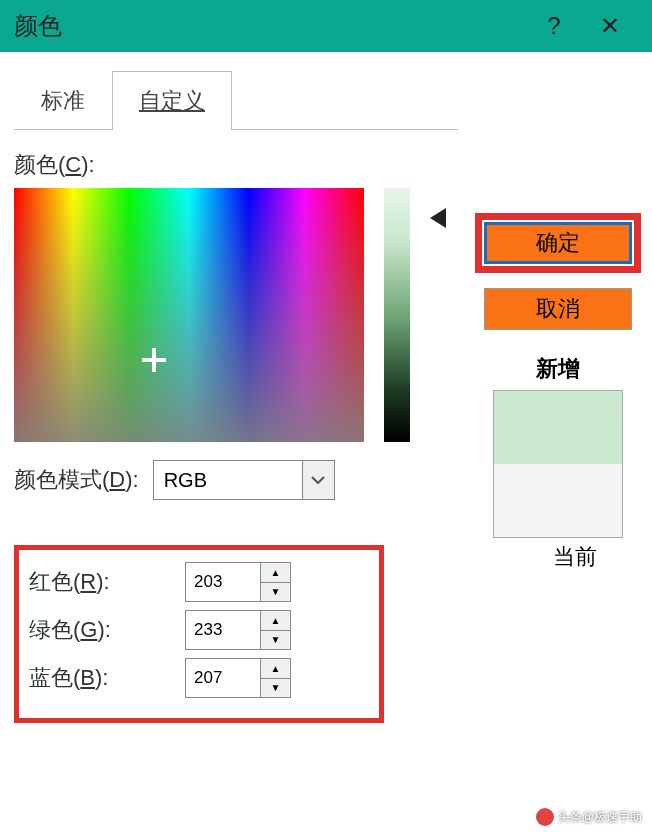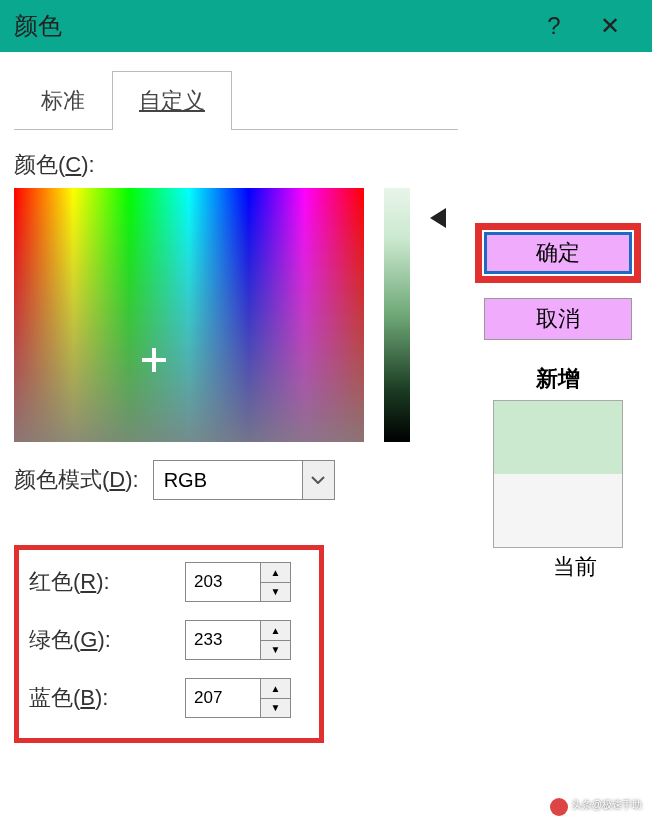--- a/index.html
+++ b/index.html
@@ -3,54 +3,54 @@
   <meta charset="utf-8">
   <style>
     * { box-sizing: border-box; margin: 0; padding: 0; font-family: "Microsoft YaHei", sans-serif; }
     body { width: 652px; height: 832px; background: #fff; position: relative; }
     .titlebar { height: 52px; background: #0aa88f; display: flex; align-items: center; padding: 0 14px; }
     .titlebar-title { font-size: 24px; color: #222; flex: 1; }
     .titlebar-btn { width: 56px; height: 52px; display: flex; align-items: center; justify-content: center; font-size: 24px; color: #222; cursor: pointer; }
     .content { padding: 18px 14px 0 14px; display: flex; gap: 20px; align-items: center; }
     .left { flex: 1; }
     .right { width: 160px; display: flex; flex-direction: column; align-items: center; }
-    .btn { width: 148px; height: 42px; border: 1px solid #999; background: #f0abfc; font-size: 22px; display: flex; align-items: center; justify-content: center; cursor: pointer; margin-bottom: 24px; }
+    .btn { width: 148px; height: 42px; border: 1px solid #999; background: #f97316; font-size: 22px; display: flex; align-items: center; justify-content: center; cursor: pointer; margin-bottom: 24px; }
     .btn-highlight-red { outline: 7px solid #e03030; outline-offset: 2px; }
     .btn-highlight-blue { border: 3px solid #1e69c2; }
     .tabs { display: flex; border-bottom: 1px solid #bbb; margin-bottom: 20px; }
     .tab { padding: 14px 26px; font-size: 22px; color: #444; cursor: pointer; border: 1px solid transparent; border-bottom: none; position: relative; top: 1px; }
     .tab.active { border-color: #bbb; background: #fff; text-decoration: underline; }
     .field-label { font-size: 22px; color: #333; margin-bottom: 8px; }
     .underline { text-decoration: underline; }
     .picker-row { display: flex; align-items: flex-start; gap: 20px; margin-bottom: 18px; }
     .gradient-box { width: 350px; height: 254px; position: relative; background: linear-gradient(to top, rgba(128,128,128,0.9), rgba(128,128,128,0)), linear-gradient(to right, #f00, #ff0 17%, #0f0 33%, #0ff 50%, #00f 67%, #f0f 83%, #f00); cursor: crosshair; }
     .crosshair { position: absolute; width: 24px; height: 24px; left: 128px; top: 160px; pointer-events: none; }
     .crosshair::before, .crosshair::after { content: ""; position: absolute; background: #fff; }
     .crosshair::before { left: 10px; top: 0; width: 4px; height: 24px; box-shadow: 0 0 0 0; }
     .crosshair::after { top: 10px; left: 0; width: 24px; height: 4px; }
     .lum-strip { width: 26px; height: 254px; background: linear-gradient(to bottom, #e8f5e9, #cbe9cf 20%, #6fa877 50%, #1a3a22 80%, #000); cursor: pointer; }
     .lum-arrow { width: 0; height: 0; border-top: 10px solid transparent; border-bottom: 10px solid transparent; border-right: 16px solid #222; margin-top: 20px; }
     .mode-row { display: flex; align-items: center; gap: 14px; margin-bottom: 16px; }
     .mode-select { width: 182px; height: 40px; border: 1px solid #888; display: flex; align-items: center; padding: 16px 10px; font-size: 20px; position: relative; }
     .mode-caret { position: absolute; right: 0; top: 0; width: 32px; height: 38px; border-left: 1px solid #888; background: #efefef; display: flex; align-items: center; justify-content: center; }
-    .rgb-box { border: 5px solid #e03030; padding: 12px 10px 20px 10px; width: 310px; display: flex; flex-direction: column; gap: 18px; margin-top: 45px; }
+    .rgb-box { border: 5px solid #e03030; padding: 12px 10px 20px 10px; width: 370px; display: flex; flex-direction: column; gap: 8px; margin-top: 45px; }
     .rgb-row { display: flex; align-items: center; }
     .rgb-label { width: 156px; font-size: 22px; color: #333; }
     .spinner { display: flex; width: 106px; height: 40px; border: 1px solid #888; }
     .spinner input { width: 74px; border: none; padding: 0 8px; font-size: 17px; outline: none; }
     .spin-btns { width: 30px; display: flex; flex-direction: column; border-left: 1px solid #888; }
     .spin-btn { flex: 1; background: #f0f0f0; display: flex; align-items: center; justify-content: center; font-size: 10px; cursor: pointer; border-bottom: 1px solid #888; }
     .spin-btn:last-child { border-bottom: none; }
     .right-spacer { flex: 1; }
     .new-label { font-size: 22px; margin-bottom: 6px; font-weight: bold; }
     .preview-box { width: 130px; height: 148px; border: 1px solid #aaa; background: #fff; display: flex; flex-direction: column; }
     .preview-top { flex: 1; background: #cbe9cf; }
     .preview-bot { flex: 1; background: #f5f5f5; }
     .current-label { font-size: 22px; margin-top: 4px; margin-left: 34px; }
-    .watermark { position: absolute; bottom: 16px; right: 10px; font-size: 10px; color: #fff; text-shadow: 0 0 3px rgba(0,0,0,0.8); display: flex; align-items: flex-start; gap: 4px; }
+    .watermark { position: absolute; bottom: 6px; right: 10px; font-size: 12px; color: #fff; text-shadow: 0 0 3px rgba(0,0,0,0.8); display: flex; align-items: flex-end; gap: 4px; }
     .wm-avatar { width: 18px; height: 18px; border-radius: 50%; background: #d44; display:inline-block; }
   </style>
 </head>
 <body>
 
 <div class="titlebar">
   <div class="titlebar-title">颜色</div>
   <div class="titlebar-btn">?</div>
   <div class="titlebar-btn">✕</div>
 </div>

